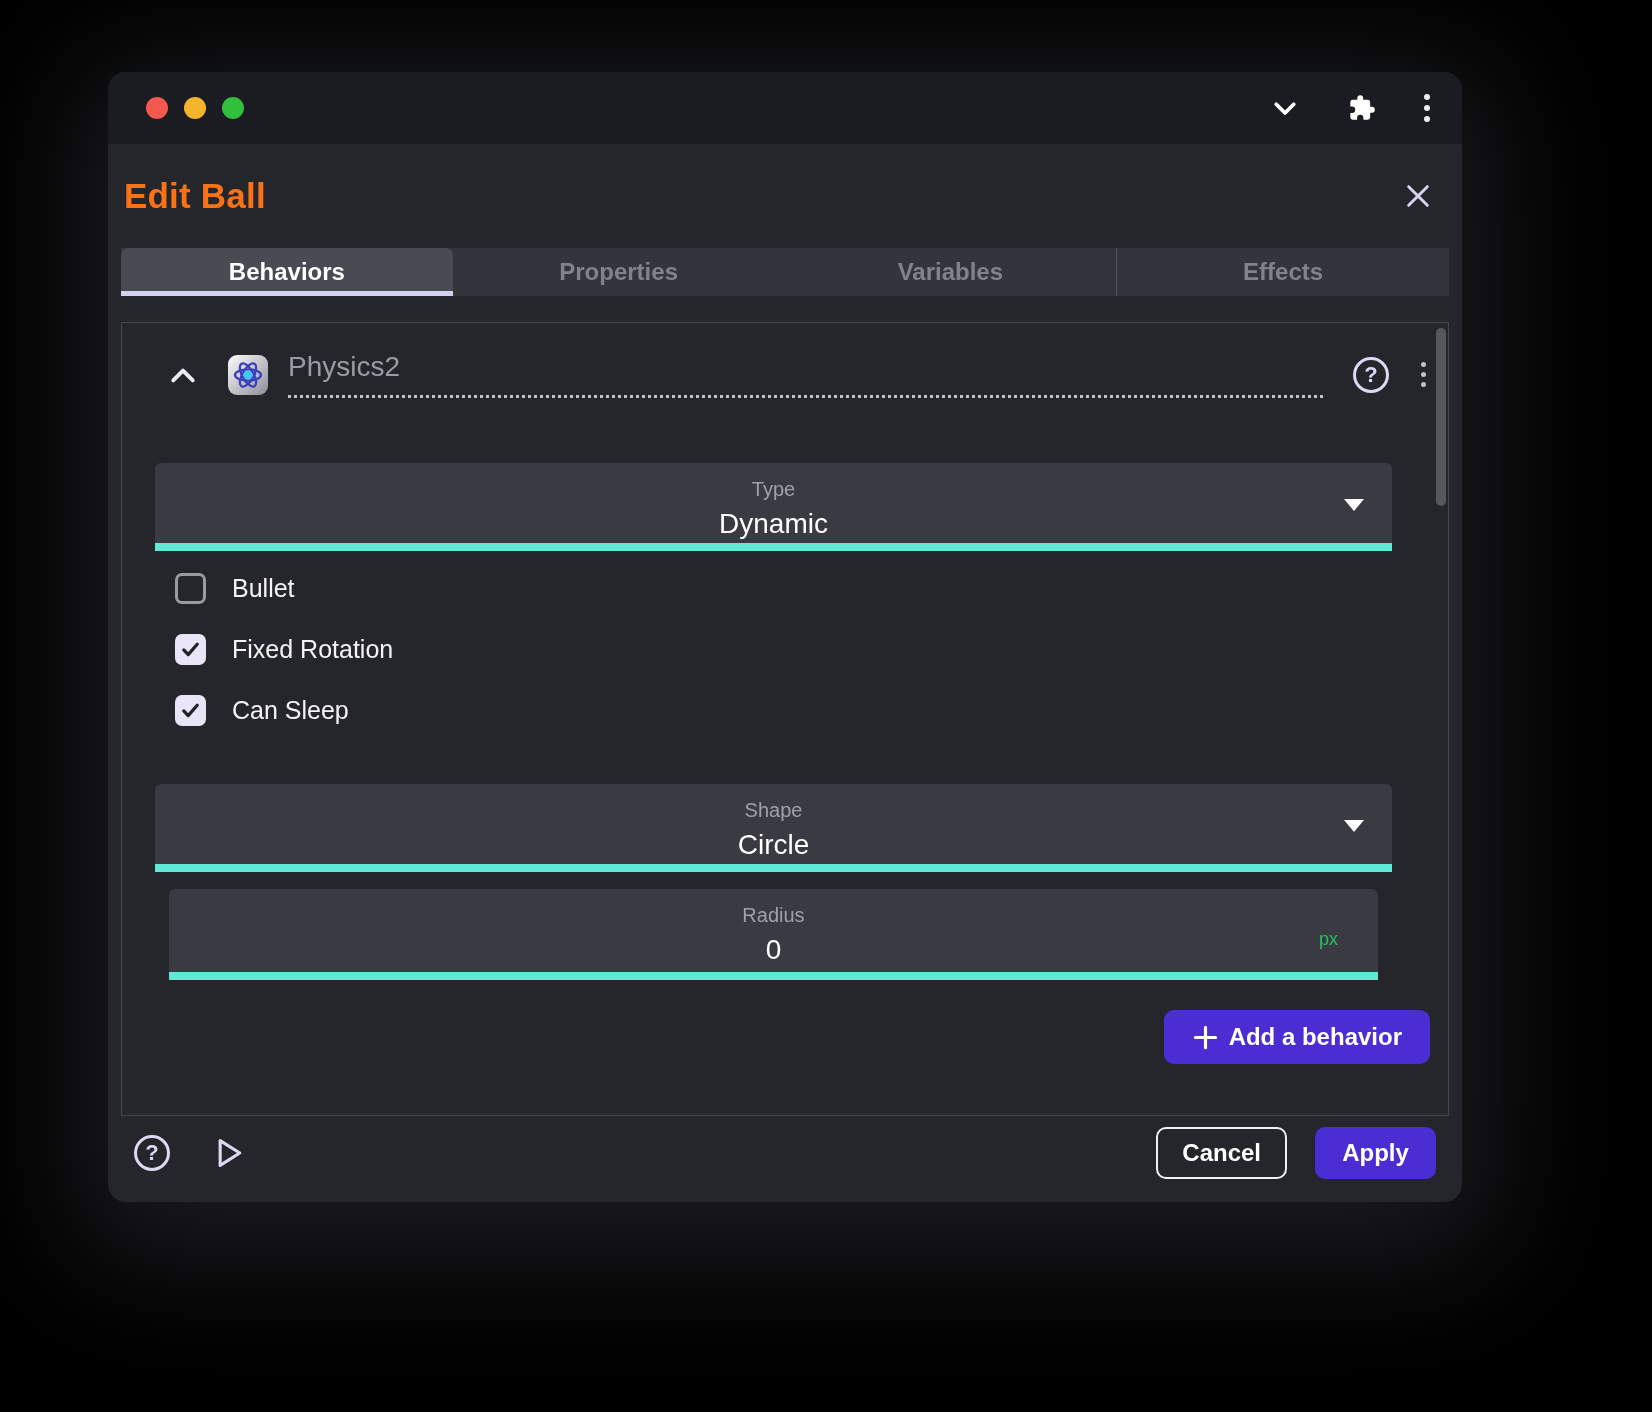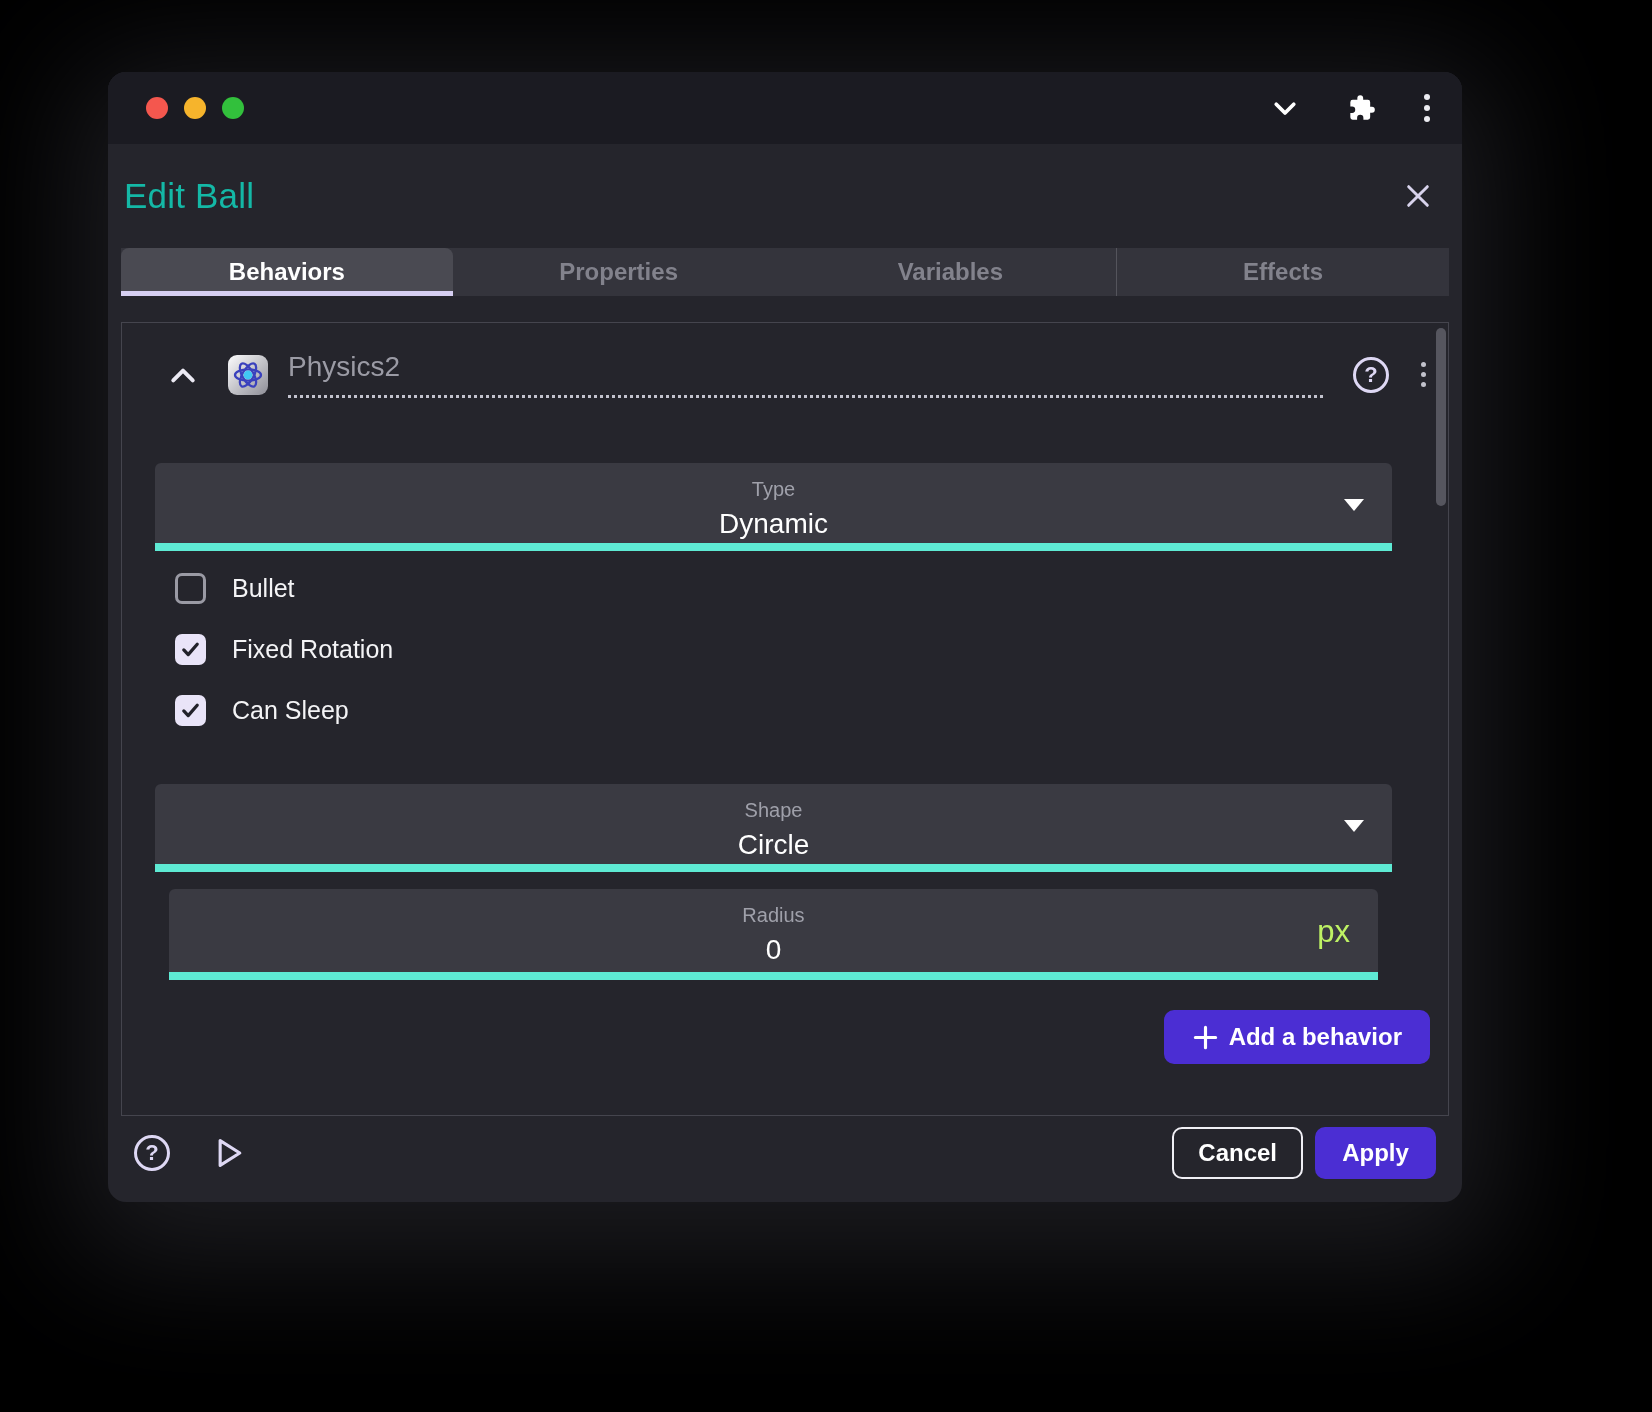--- a/index.html
+++ b/index.html
@@ -20,21 +20,21 @@
     padding:0 32px 0 38px;
   }
   .lights { display:flex; gap:16px; }
   .light { width:22px; height:22px; border-radius:50%; cursor:pointer; }
   .tb-icons { margin-left:auto; display:flex; align-items:center; gap:48px; }
   .tb-btn { display:flex; align-items:center; justify-content:center; cursor:pointer; background:none; border:none; }
   .kebab { display:flex; flex-direction:column; gap:5px; }
   .kebab i { width:6px; height:6px; border-radius:50%; background:#ececf2; }
   
   .dlg-header { height:104px; display:flex; align-items:center; padding:0 28px 0 16px; }
-  .dlg-title { font-size:35px; font-weight:400; color:#14b8a6; letter-spacing:.2px; }
+  .dlg-title { font-size:35px; font-weight:700; color:#f97316; letter-spacing:.2px; }
   .close-btn { margin-left:auto; background:none; border:none; cursor:pointer; display:flex; }
   
   .tabs { margin:0 13px; height:48px; display:flex; background:#34343c; }
   .tab {
     flex:1; display:flex; align-items:center; justify-content:center; position:relative;
     font-size:24px; font-weight:700; color:#82828c; cursor:pointer; user-select:none;
   }
   .tab.active { background:#4a4a52; color:#ffffff; border-radius:8px 8px 0 0; }
   .tab.active::after { content:""; position:absolute; left:0; right:0; bottom:0; height:5px; background:#d6cff2; }
   .tab.has-divider { border-left:1px solid #54545c; }
@@ -66,42 +66,42 @@
   }
   .f-label { font-size:20px; color:#9fa0aa; }
   .f-value { font-size:28px; color:#ffffff; margin-top:7px; }
   .type-field  { left:33px; right:56px; top:140px; height:88px; }
   .shape-field { left:33px; right:56px; top:461px; height:88px; }
   .radius-field{ left:47px; right:70px; top:566px; height:91px; cursor:text; }
   .sel-arrow {
     position:absolute; right:28px; top:50%; margin-top:-4px;
     border-left:10px solid transparent; border-right:10px solid transparent; border-top:12px solid #ffffff;
   }
-  .unit { position:absolute; right:28px; bottom:22px; color:#bef264; font-size:31px; }
+  .unit { position:absolute; right:40px; bottom:22px; color:#22c55e; font-size:18px; }
   
   .cb-row { position:absolute; left:53px; display:flex; align-items:center; cursor:pointer; }
   .cb-bullet { top:250px; } .cb-fixed { top:311px; } .cb-sleep { top:372px; }
   .checkbox {
     width:31px; height:31px; border-radius:7px; border:3px solid #9a9aa4;
     display:flex; align-items:center; justify-content:center; background:transparent;
   }
   .checkbox svg { display:none; }
   .checkbox.checked { border:none; background:#e9e4f8; }
   .checkbox.checked svg { display:block; }
   .cb-label { margin-left:26px; font-size:25px; color:#f4f4f6; }
   
   .add-behavior {
     position:absolute; right:32px; top:938px; height:54px;
     background:#4b2ed3; border:none; border-radius:10px; cursor:pointer;
     display:flex; align-items:center; gap:10px; padding:0 28px;
     color:#fff; font-size:24px; font-weight:700; font-family:inherit;
   }
   .footer { position:absolute; left:0; right:0; bottom:0; height:98px; display:flex; align-items:center; padding:0 26px; }
   .play-btn { margin-left:42px; background:none; border:none; cursor:pointer; display:flex; }
-  .footer-buttons { margin-left:auto; display:flex; gap:12px; }
+  .footer-buttons { margin-left:auto; display:flex; gap:28px; }
   .btn {
     min-width:121px; height:52px; border-radius:10px; font-size:24px; font-weight:700;
     font-family:inherit; cursor:pointer; padding:0 24px;
   }
   .btn-cancel { background:transparent; border:2px solid #f0eff5; color:#ffffff; }
   .btn-apply  { background:#4b2ed3; border:none; color:#ffffff; }
 </style>
 </head>
 <body>
 

